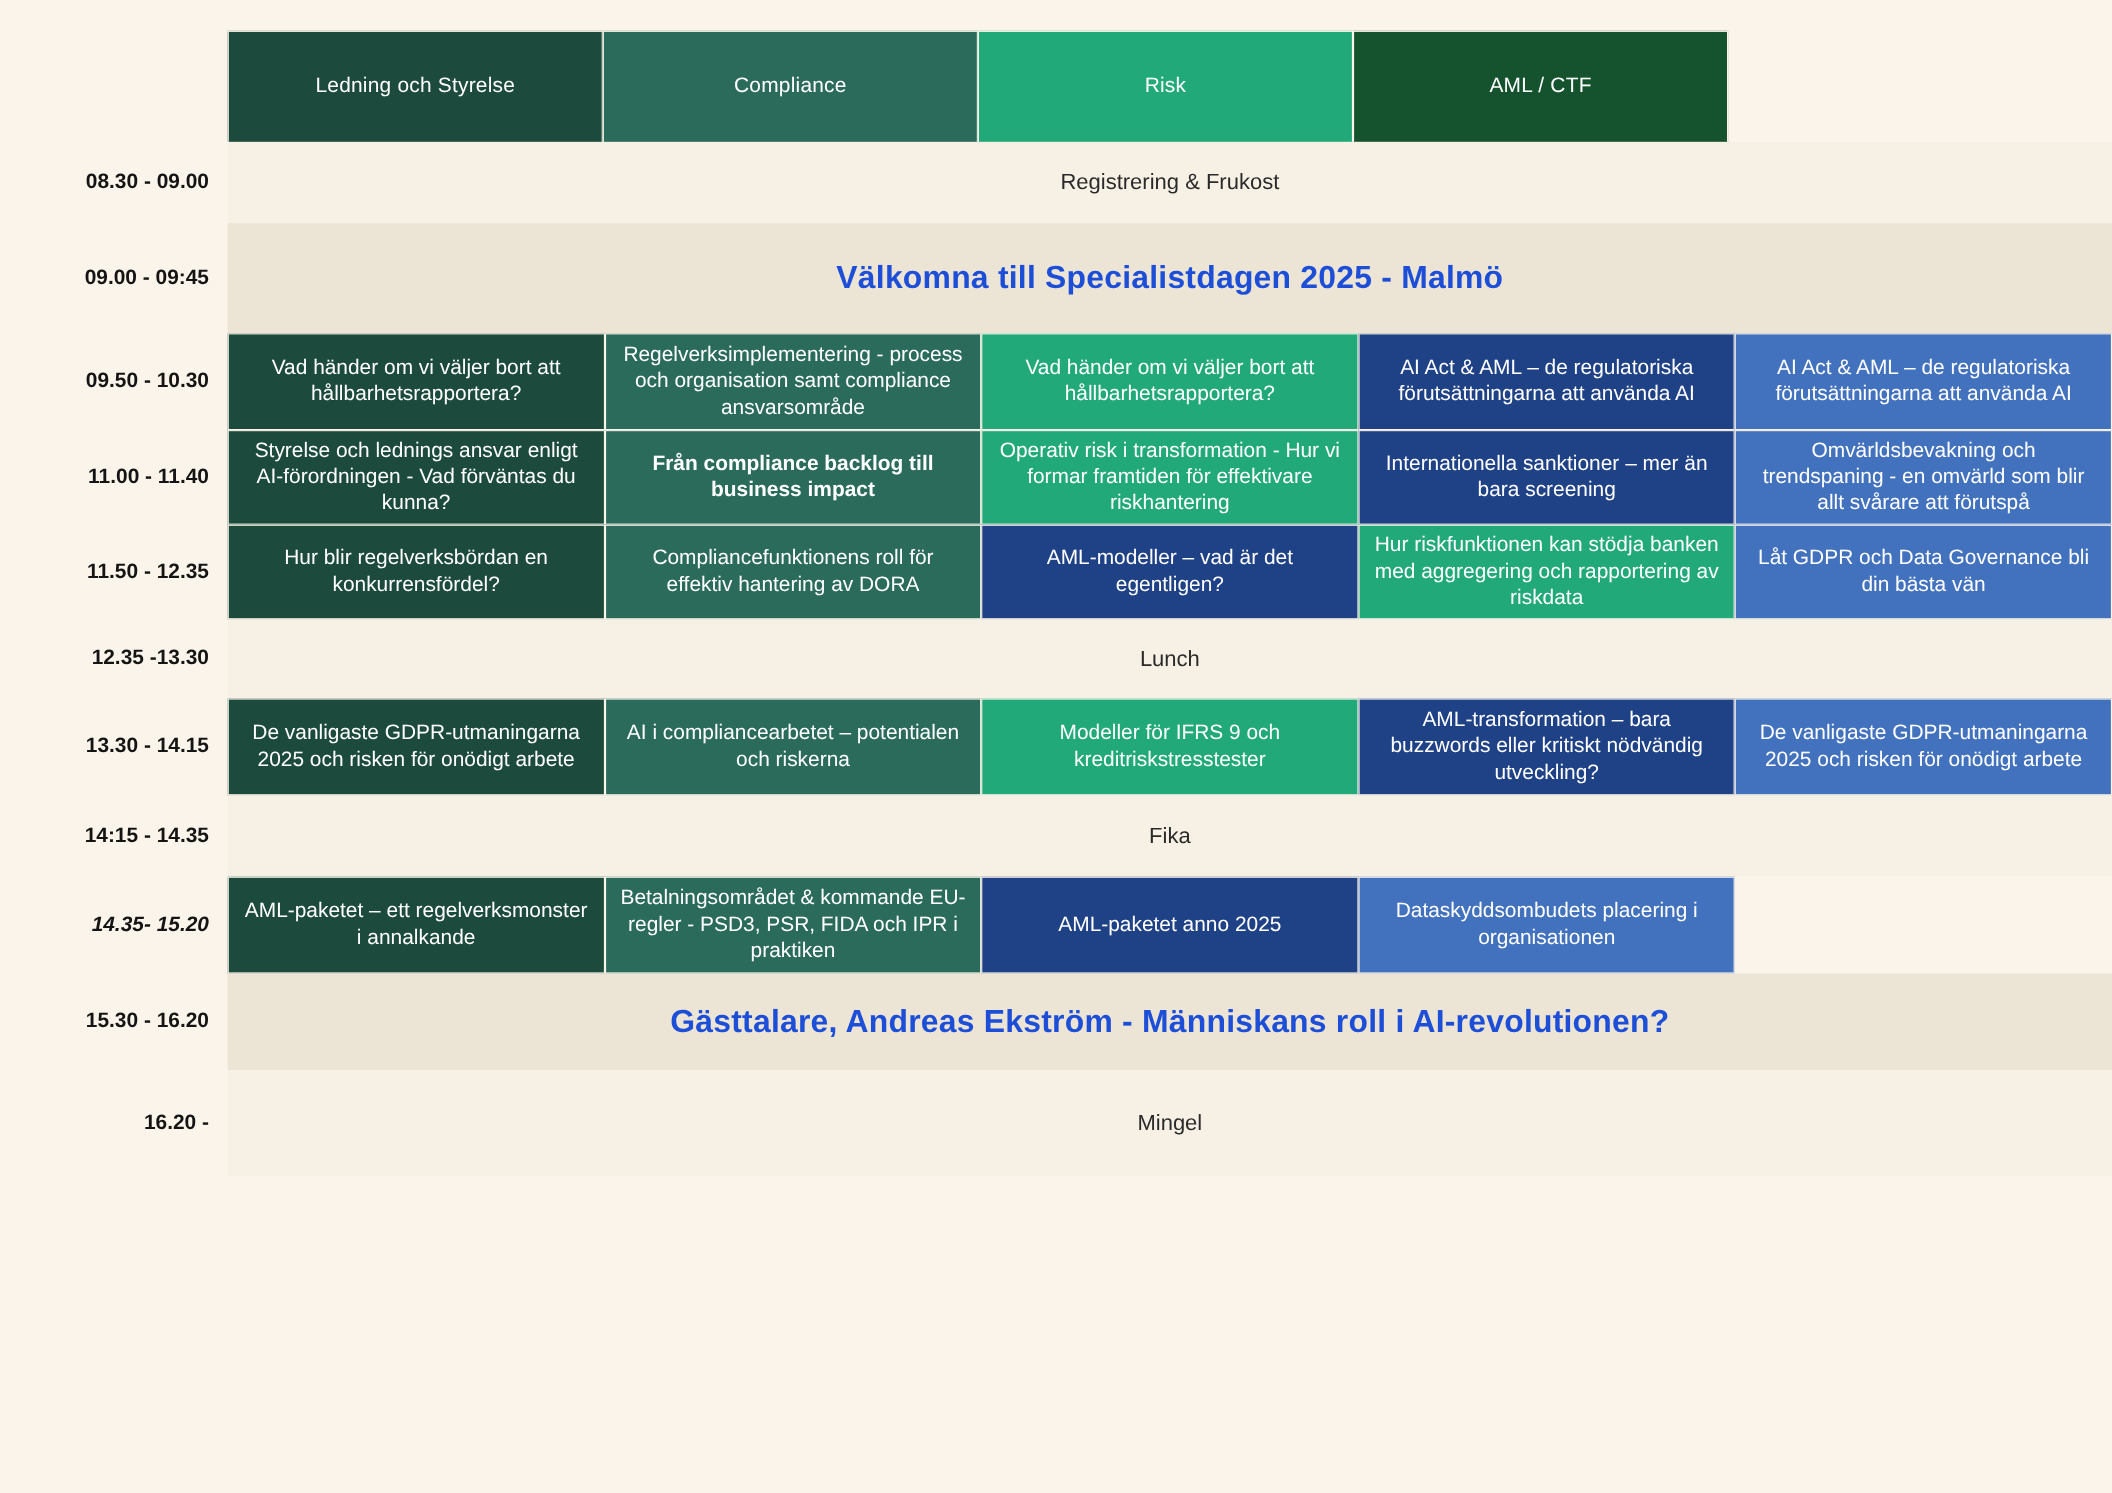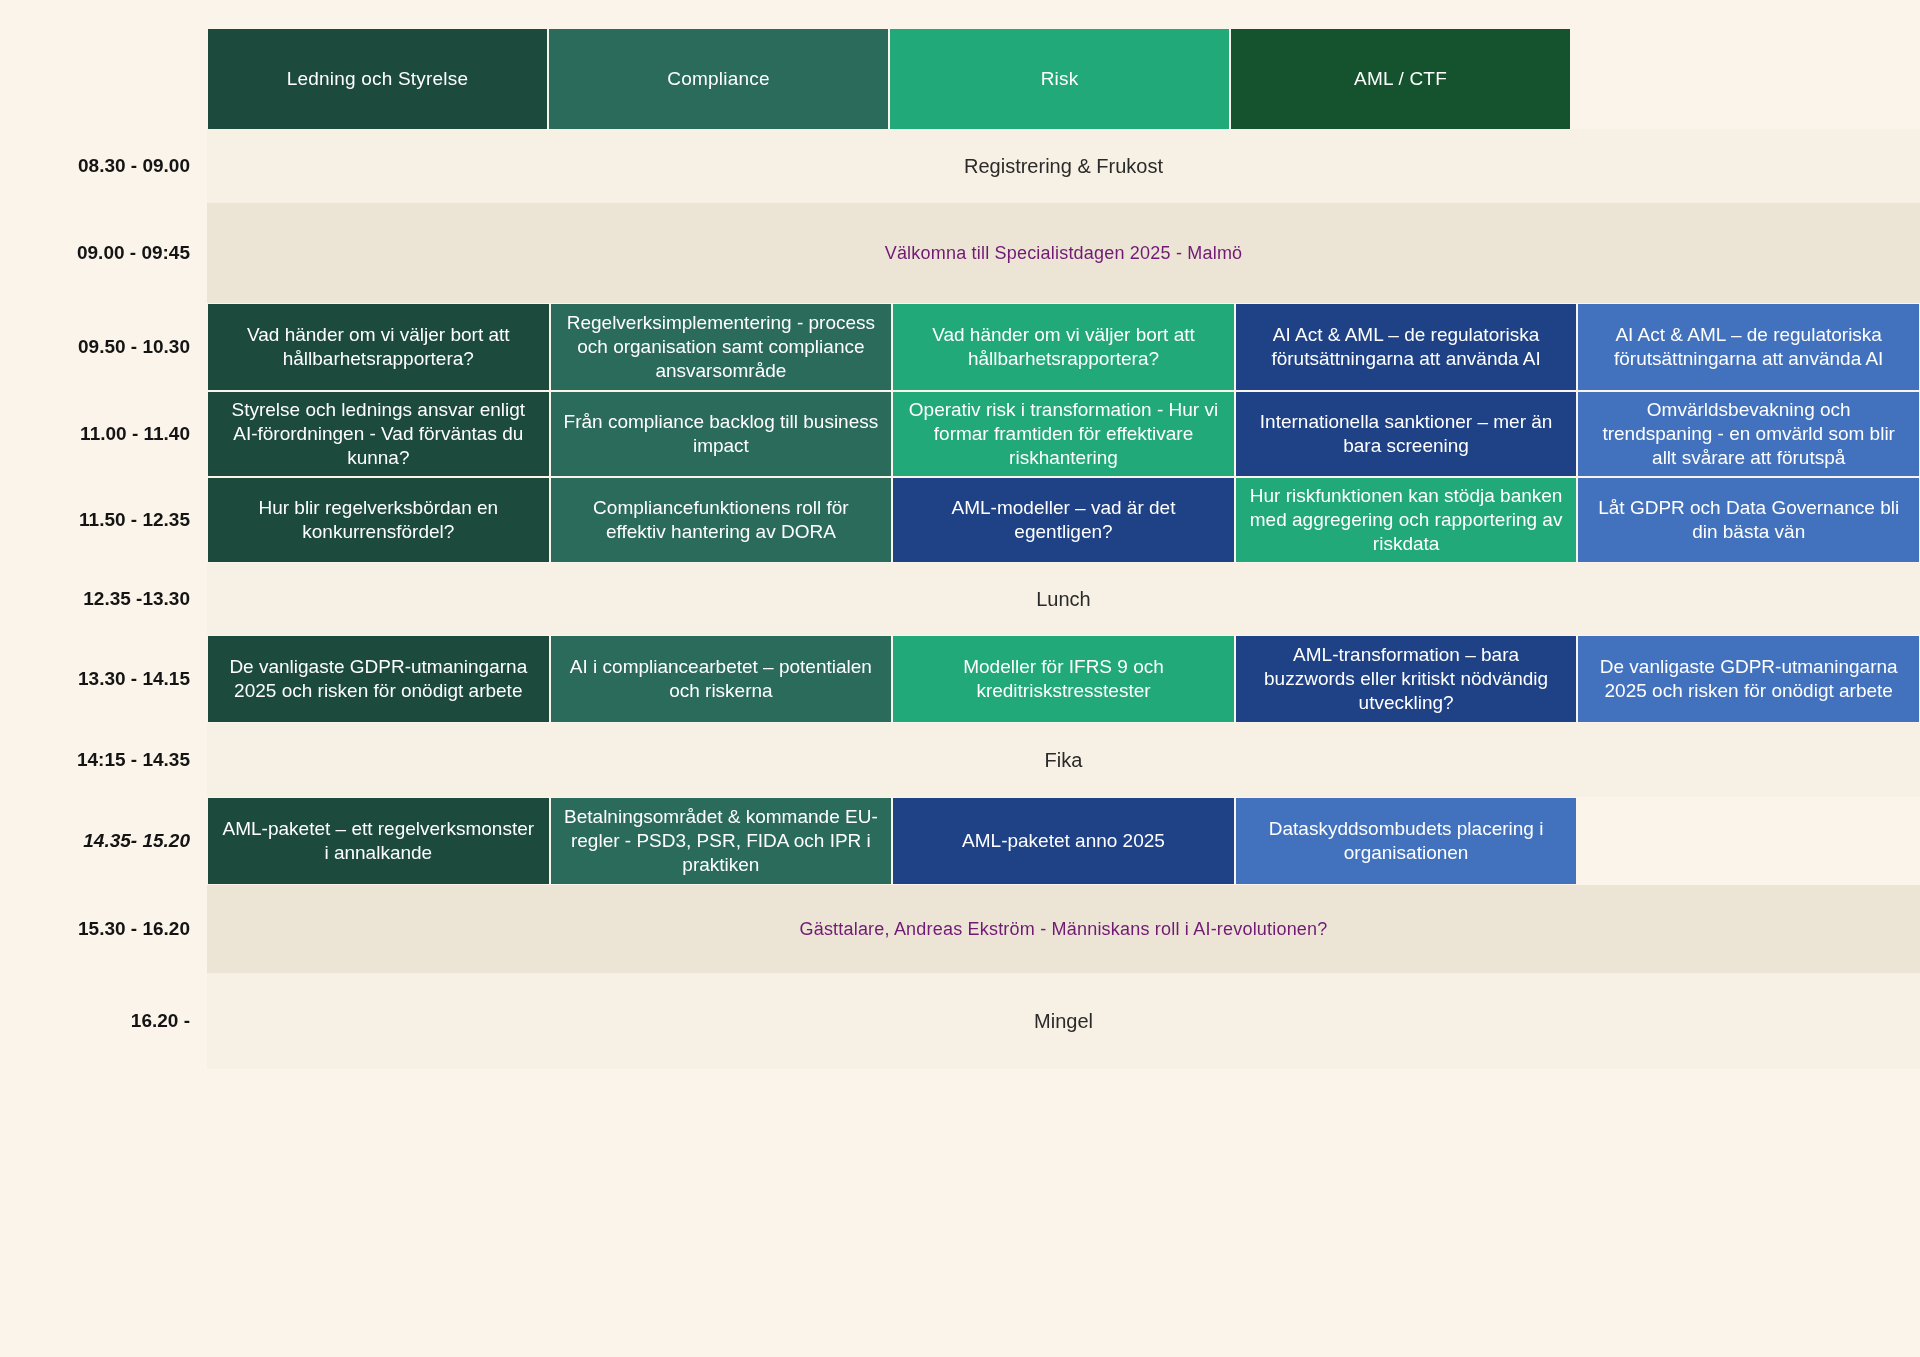--- a/index.html
+++ b/index.html
@@ -68,23 +68,23 @@
     justify-content: center;
   }
   .band-plain {
     background: #f7f1e5;
     color: #2a2a2a;
     font-size: 20px;
     font-weight: 400;
   }
   .band-feature {
     background: #ece4d5;
-    color: #701a75;
-    font-size: 18px;
-    font-weight: 400;
+    color: #1d4ed8;
+    font-size: 29px;
+    font-weight: 700;
     letter-spacing: .2px;
   }
 
   
   .session-row {
     position: absolute;
     left: 207px;
     width: 1713px;
     display: grid;
     grid-template-columns: repeat(5, 1fr);
@@ -169,21 +169,21 @@
         </div>
         <div class="session c-dso" style="height: 88px;">
           <span>AI Act &amp; AML – de regulatoriska förutsättningarna att använda AI</span>
         </div>
       </div>
       <div class="time-abs" style="top: 391px; height: 86px;">11.00 - 11.40</div>
       <div class="session-row" style="top: 391px; height: 86px;">
         <div class="session c-ledning" style="height: 86px;">
           <span>Styrelse och lednings ansvar enligt AI-förordningen - Vad förväntas du kunna?</span>
         </div>
-        <div class="session c-compliance" style="height: 86px;">
+        <div class="session c-compliance" style="height: 86px; font-weight: bold;">
           <span>Från compliance backlog till business impact</span>
         </div>
         <div class="session c-risk" style="height: 86px;">
           <span>Operativ risk i transformation - Hur vi formar framtiden för effektivare riskhantering</span>
         </div>
         <div class="session c-aml" style="height: 86px;">
           <span>Internationella sanktioner – mer än bara screening</span>
         </div>
         <div class="session c-dso" style="height: 86px;">
           <span>Omvärldsbevakning och trendspaning - en omvärld som blir allt svårare att förutspå</span>

